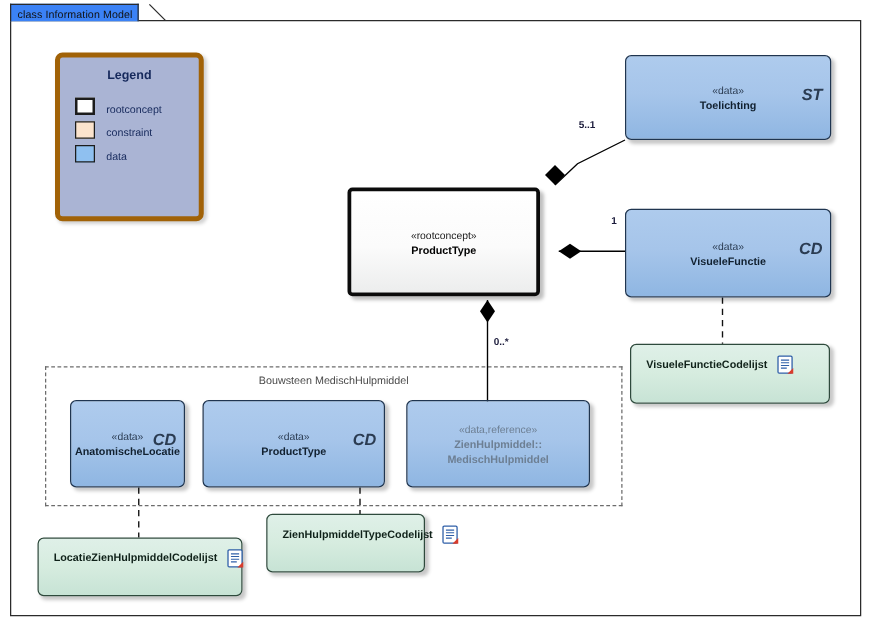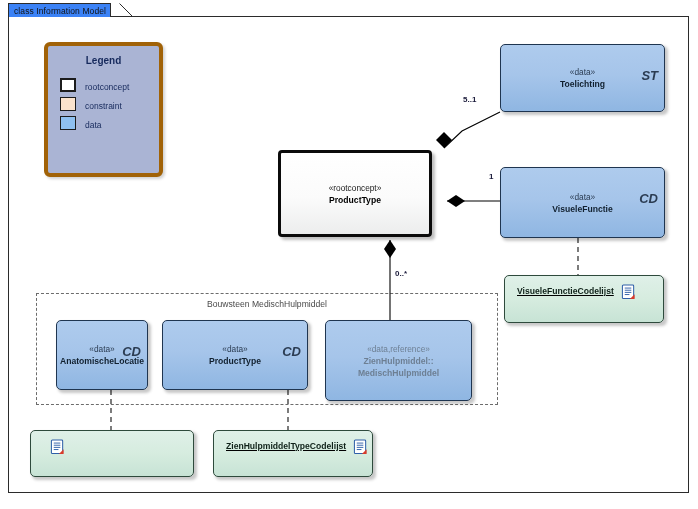--- a/index.html
+++ b/index.html
@@ -141,21 +141,20 @@
   .cls.root .cname{color:#000000;}
 
   
   .cls.codelist{
     background:linear-gradient(to bottom,#dff0e8 0%,#d6ecdf 50%,#c7e3d5 100%);
     border-color:#2e4a3c;
     flex-direction:row;
     align-items:flex-start;
     justify-content:flex-start;
     padding:8px 0 0 12px;
-    text-decoration:underline;
   }
   .cls.codelist .cname{
     font-size:8.6px;
     line-height:14px;
     color:#0f2119;
   }
   .cl-icon{
     margin-left:7px;
     width:15px;height:16px;
     flex:none;
@@ -287,38 +286,39 @@
     <span class="stereo">«data»</span>
     <span class="cname">AnatomischeLocatie</span>
   </div>
 
   <div class="cls data" style="left:162px;top:320px;width:146px;height:70px;">
     <span class="corner">CD</span>
     <span class="stereo">«data»</span>
     <span class="cname">ProductType</span>
   </div>
 
-  <div class="cls data ref" style="left:325px;top:320px;width:147px;height:81px;">
+  <div class="cls data ref" style="left:325px;top:320px;width:147px;height:70px;">
     <span class="stereo">«data,reference»</span>
     <span class="cname">ZienHulpmiddel::</span>
     <span class="cname">MedischHulpmiddel</span>
   </div>
 
   <div class="cls codelist" style="left:30px;top:430px;width:164px;height:47px;">
+    <span class="cname">LocatieZienHulpmiddelCodelijst</span>
     <svg class="cl-icon" viewBox="0 0 16 17">
       <rect x="1.5" y="1" width="12" height="14.5" rx="1" fill="#ffffff" stroke="#2f5fa8" stroke-width="1.1"></rect>
       <line x1="4" y1="4.3" x2="11" y2="4.3" stroke="#2f5fa8" stroke-width="1"></line>
       <line x1="4" y1="6.6" x2="11" y2="6.6" stroke="#2f5fa8" stroke-width="1"></line>
       <line x1="4" y1="8.9" x2="11" y2="8.9" stroke="#2f5fa8" stroke-width="1"></line>
       <line x1="4" y1="11.2" x2="9" y2="11.2" stroke="#2f5fa8" stroke-width="1"></line>
       <polygon points="9.5,16 14.5,16 14.5,11" fill="#d93b2b"></polygon>
     </svg>
   </div>
 
-  <div class="cls codelist" style="left:213px;top:430px;width:160px;height:47px;">
+  <div class="cls codelist" style="left:213px;top:411px;width:127px;height:47px;">
     <span class="cname">ZienHulpmiddelTypeCodelijst</span>
     <svg class="cl-icon" viewBox="0 0 16 17">
       <rect x="1.5" y="1" width="12" height="14.5" rx="1" fill="#ffffff" stroke="#2f5fa8" stroke-width="1.1"></rect>
       <line x1="4" y1="4.3" x2="11" y2="4.3" stroke="#2f5fa8" stroke-width="1"></line>
       <line x1="4" y1="6.6" x2="11" y2="6.6" stroke="#2f5fa8" stroke-width="1"></line>
       <line x1="4" y1="8.9" x2="11" y2="8.9" stroke="#2f5fa8" stroke-width="1"></line>
       <line x1="4" y1="11.2" x2="9" y2="11.2" stroke="#2f5fa8" stroke-width="1"></line>
       <polygon points="9.5,16 14.5,16 14.5,11" fill="#d93b2b"></polygon>
     </svg>
   </div>

